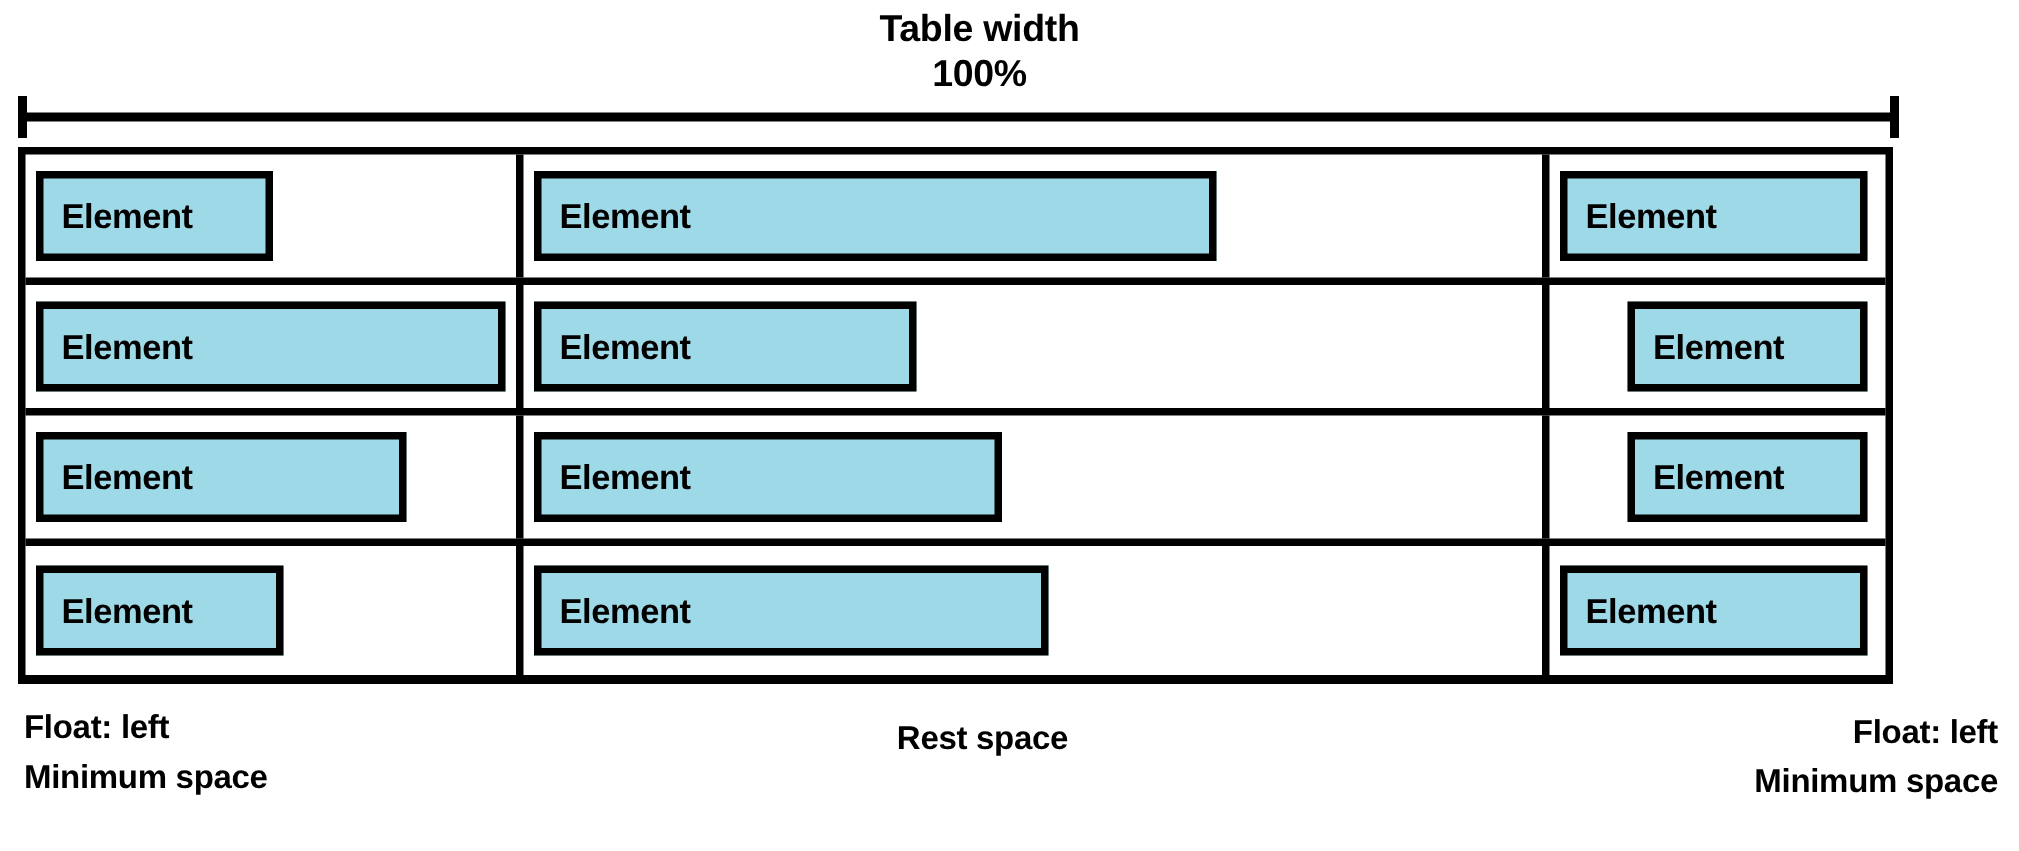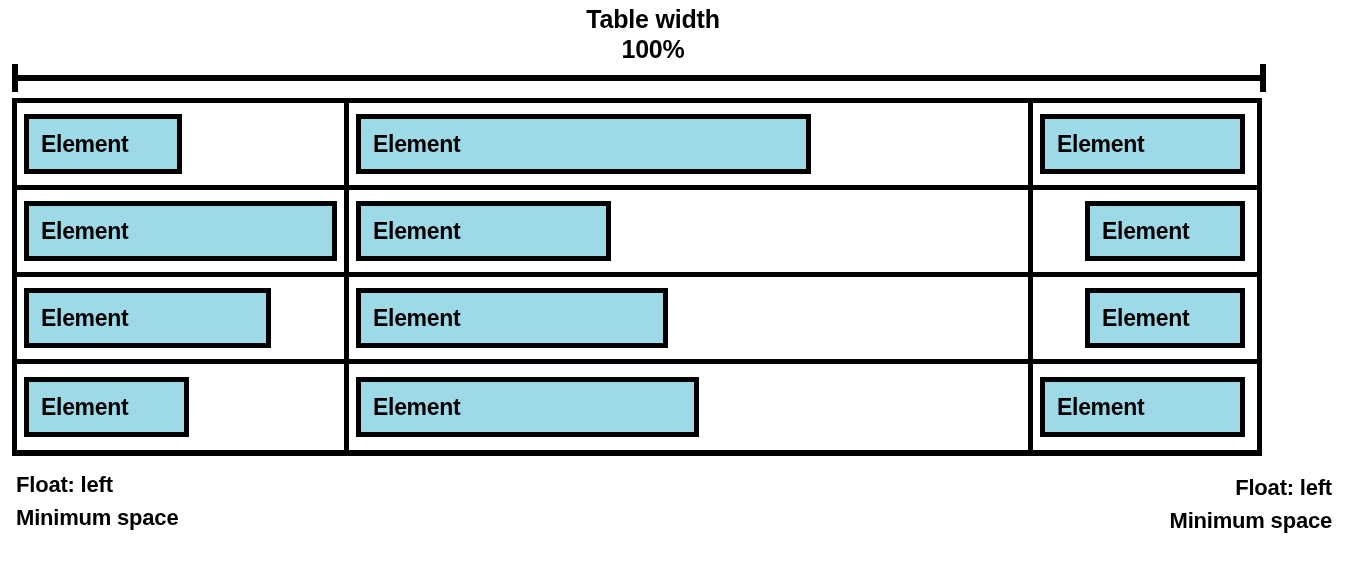--- a/index.html
+++ b/index.html
@@ -188,17 +188,20 @@
     </div>
   </div>
 
 </div>
 
 <div id="caption-row">
   <div class="caption" id="caption-left">
     <div>Float: left</div>
     <div>Minimum space</div>
   </div>
+  <div class="caption" id="caption-center">
+    <div>Rest space</div>
+  </div>
   <div class="caption" id="caption-right">
     <div>Float: left</div>
     <div>Minimum space</div>
   </div>
 </div>
 
 </body></html>

